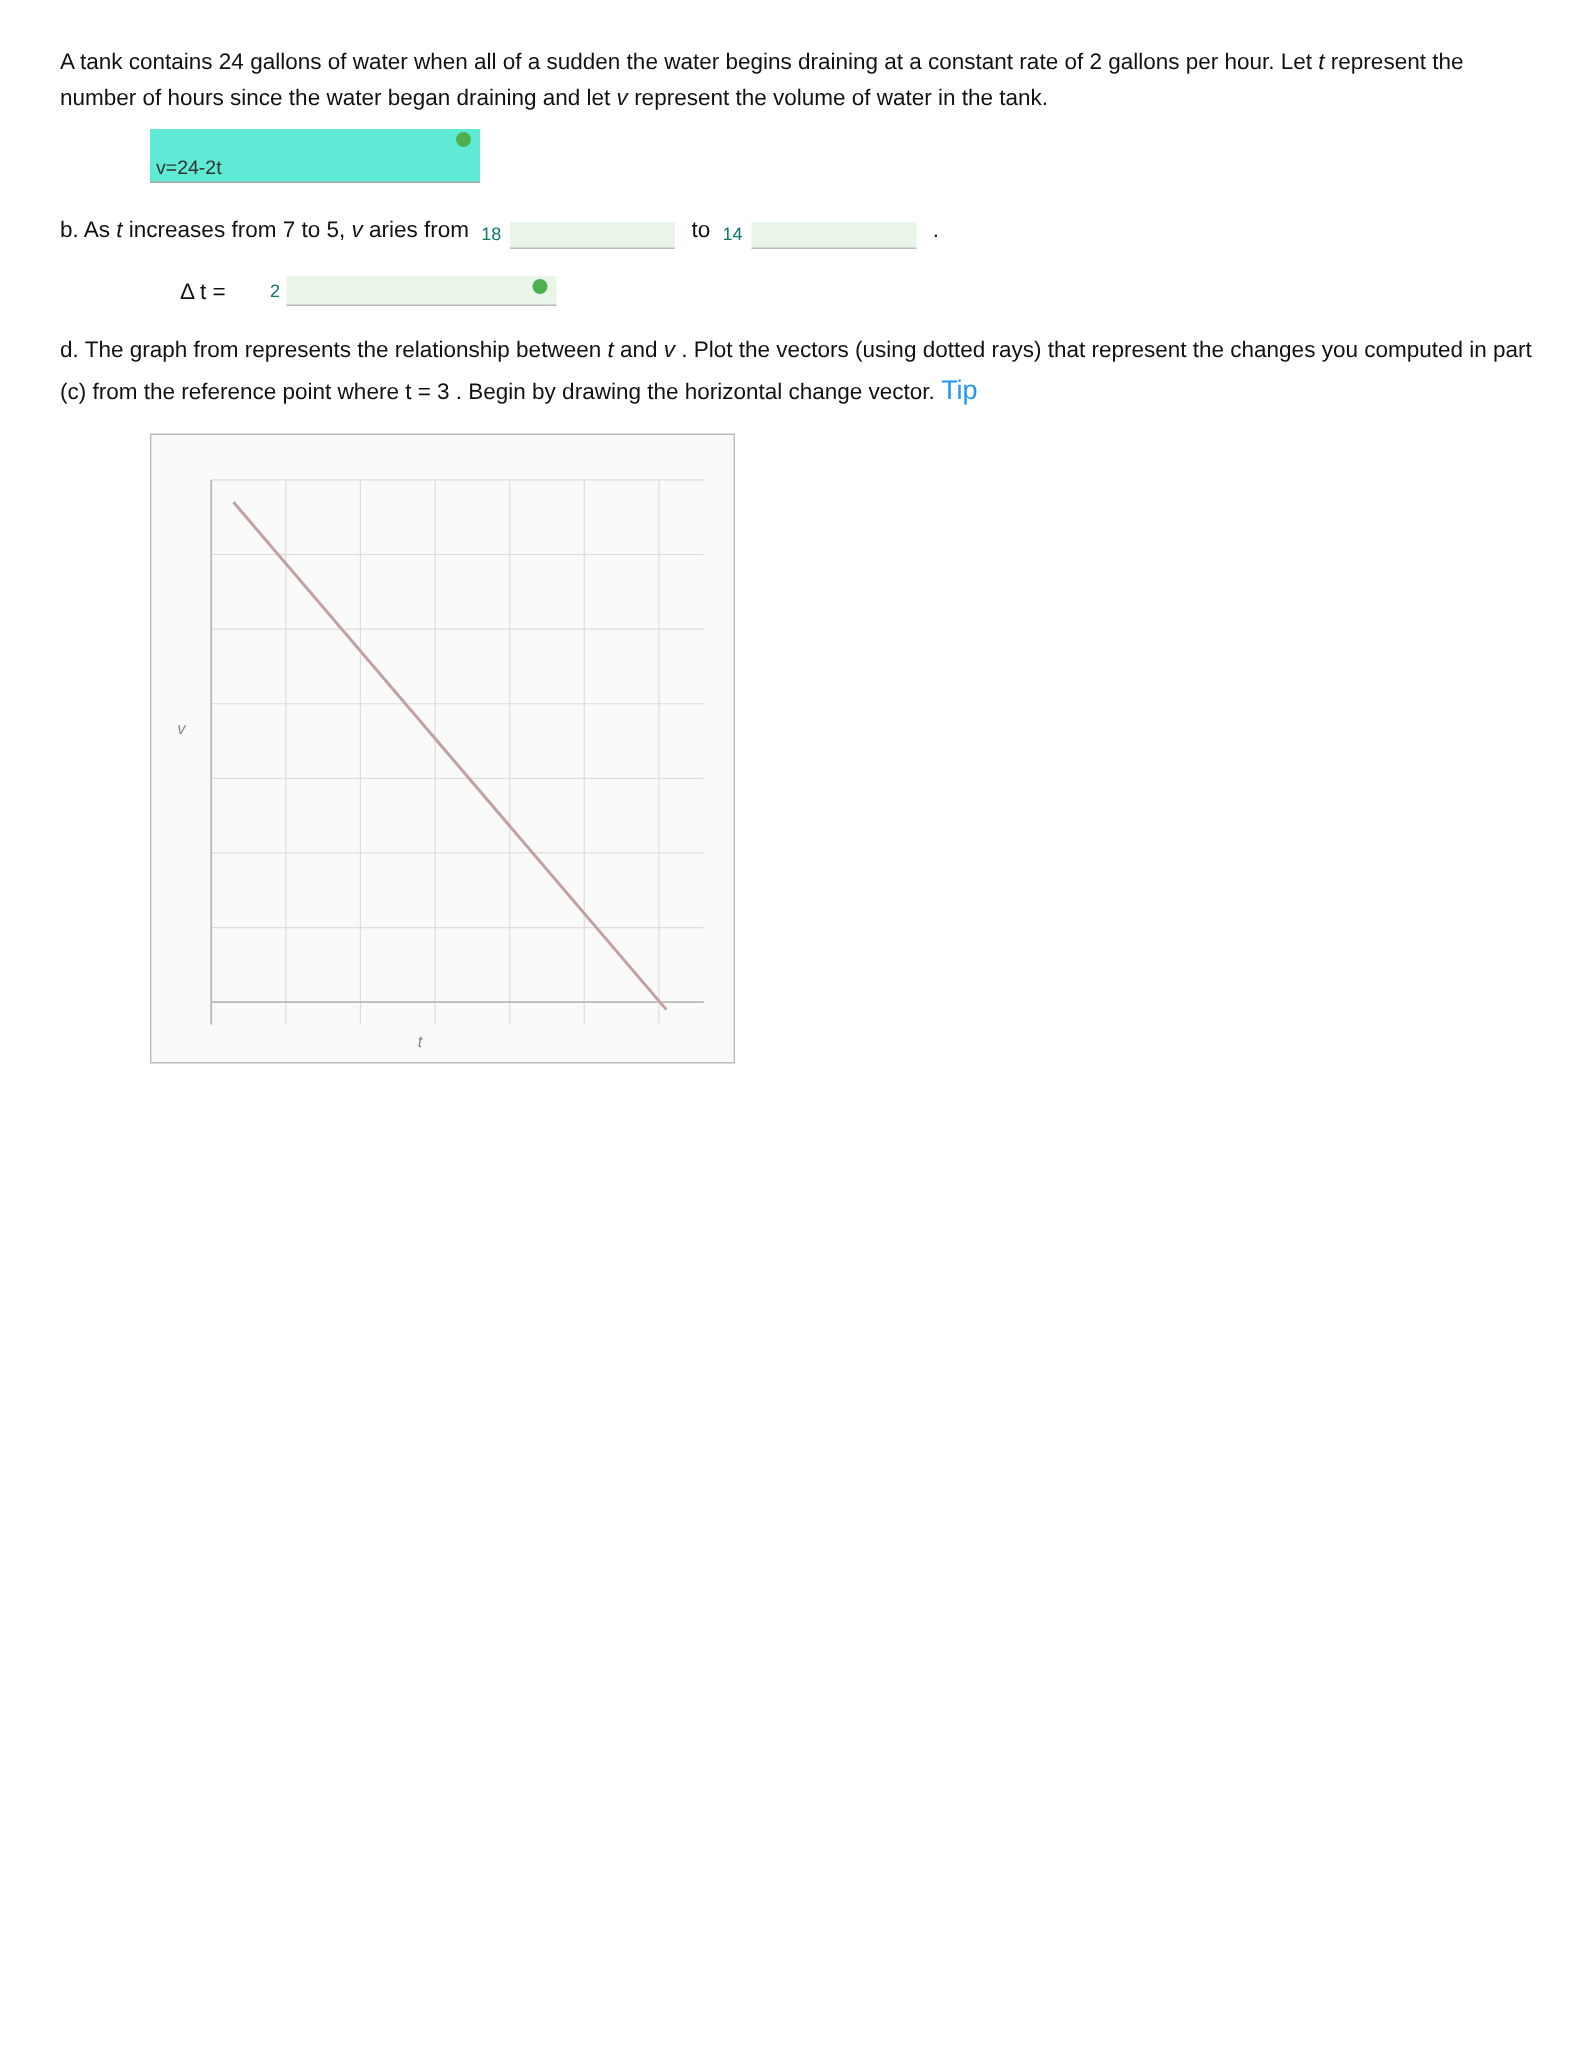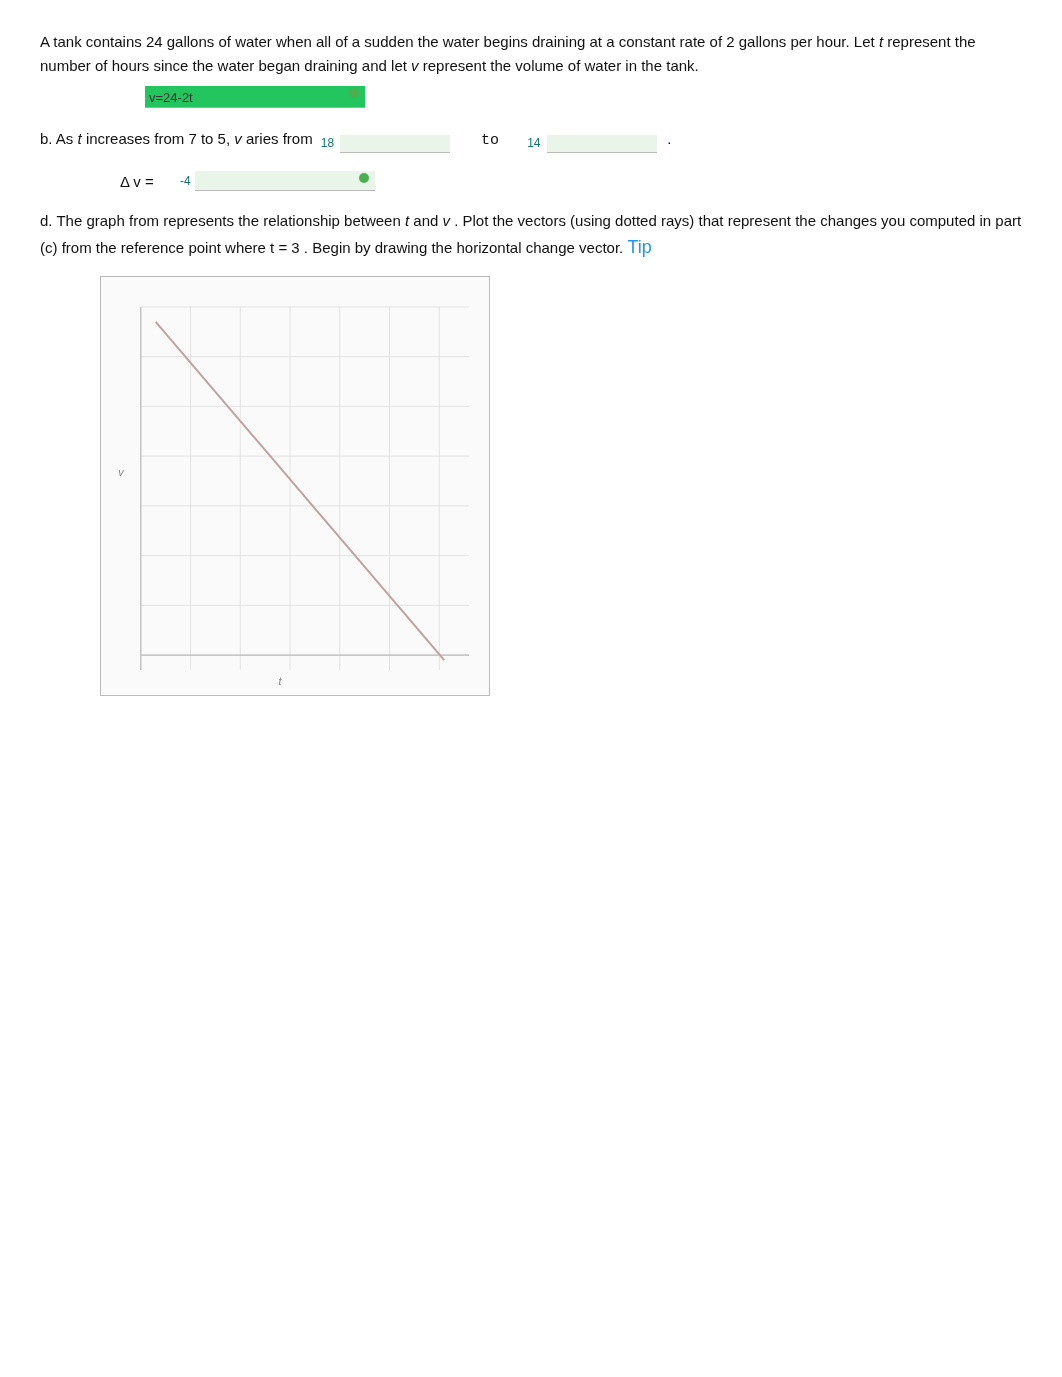--- a/index.html
+++ b/index.html
@@ -19,26 +19,25 @@
     .part {
       margin-bottom: 18px;
     }
     .part-label {
       font-size: 15px;
       line-height: 1.6;
     }
     .answer-box {
       display: inline-block;
       min-width: 160px;
-      height: 22px;
-      background: #22c55e;
+      height: 36px;
+      background: #5eead4;
       border-bottom: 1px solid #aaa;
       vertical-align: middle;
       position: relative;
-      margin-left: 45px;
     }
     .answer-box-text {
       position: absolute;
       left: 4px;
       bottom: 2px;
       font-size: 13px;
       color: #333;
     }
     .part-a-answer {
       margin: 8px 0 8px 60px;
@@ -118,34 +117,34 @@
     <span>b.</span>
     <span>As</span>
     <span class="var">t</span>
     <span>increases  from  7  to  5,</span>
     <span class="var">v</span>
     <span>aries  from</span>
     <span style="display:inline-block;position:relative;width:140px;vertical-align:bottom;">
       <span class="subscript-val" style="margin-left:4px;font-size:12px;">18</span>
       <span style="display:inline-block;width:110px;height:18px;background:#e8f5e8;border-bottom:1px solid #bbb;vertical-align:bottom;margin-left:2px;"></span>
     </span>
-    <span style="margin: 0 20px; font-family: Liberation Mono, monospace;">to</span>
+    <span style="margin: 0 0;">to</span>
     <span style="display:inline-block;position:relative;width:140px;vertical-align:bottom;">
       <span class="subscript-val" style="margin-left:4px;font-size:12px;">14</span>
       <span style="display:inline-block;width:110px;height:18px;background:#e8f5e8;border-bottom:1px solid #bbb;vertical-align:bottom;margin-left:2px;"></span>
     </span>
     <span>.</span>
   </div>
 </div>
 
 <div class="part">
   <div class="part-c-answers">
     <div class="delta-row">
-      <span class="delta-label">Δ v  =</span>
-      <span class="subscript-val" style="font-size:12px;margin-right:4px;">-4</span>
+      <span class="delta-label">Δ t  =</span>
+      <span class="subscript-val" style="font-size:12px;margin-right:4px;">2</span>
       <div class="delta-input" style="width:180px;">
         <span style="position:absolute;right:6px;top:2px;width:10px;height:10px;background:#4caf50;border-radius:50%;display:inline-block;"></span>
       </div>
     </div>
   </div>
 </div>
 
 <div class="part">
   <div class="part-label" style="padding-left: 0;">
     <span>d.</span>

